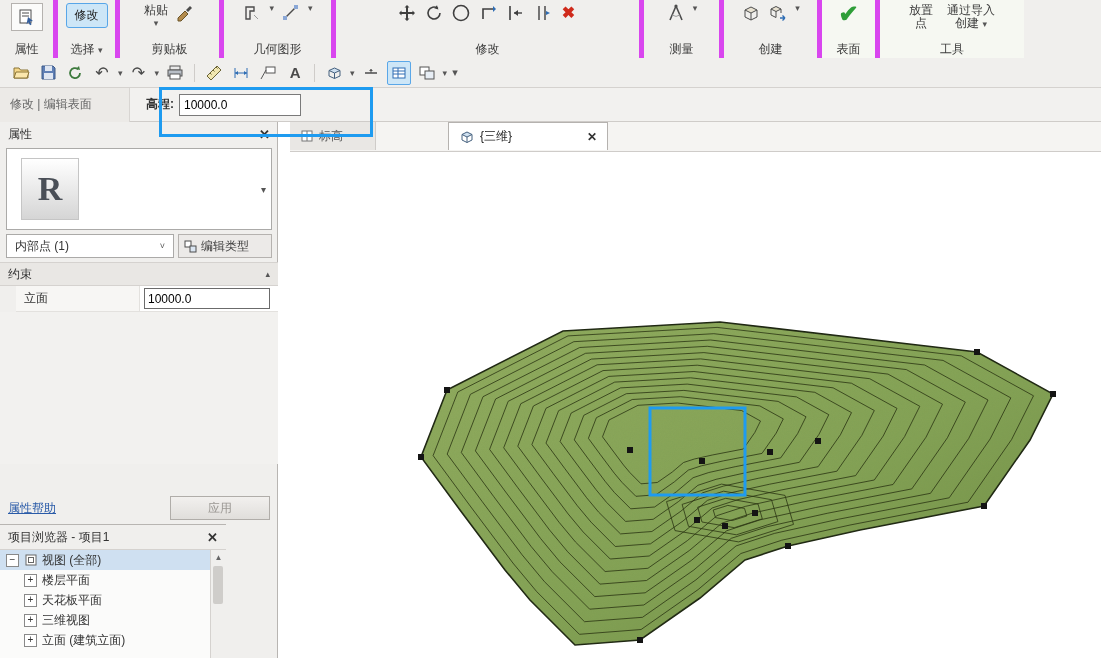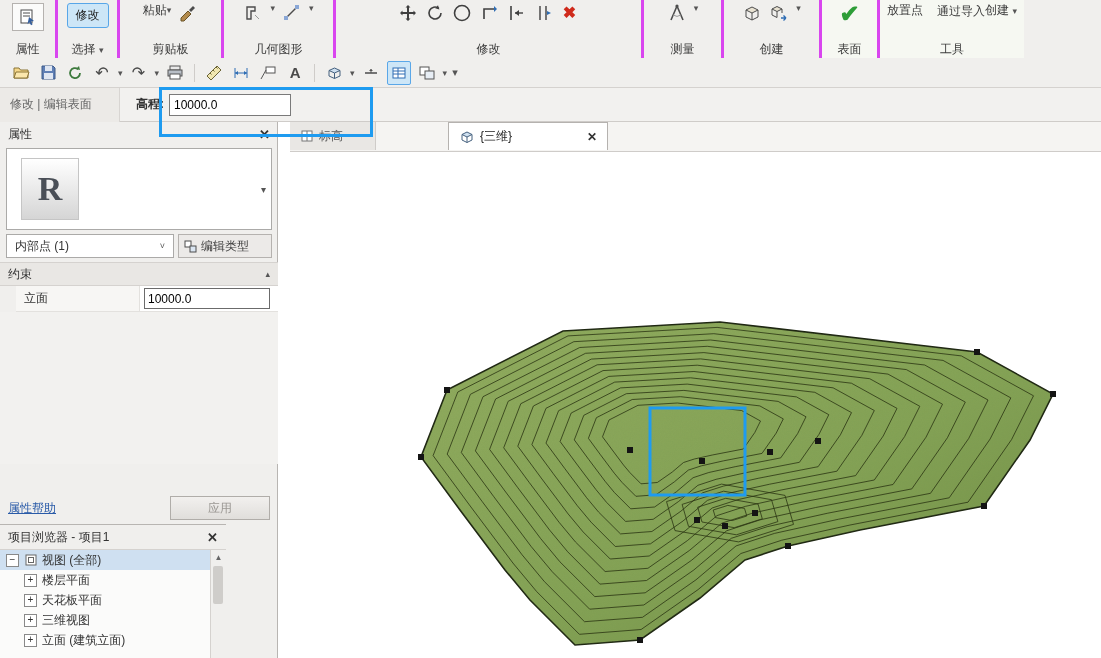--- a/index.html
+++ b/index.html
@@ -2,44 +2,44 @@
 <html><head>
 <meta charset="utf-8">
 <style>
   html,body{margin:0;padding:0;background:#888;}
   #app{position:relative;width:1101px;height:658px;background:#fff;overflow:hidden;
        font-family:"Liberation Sans",sans-serif;font-size:12px;color:#333;}
 
   
   .ribbon{position:absolute;left:0;top:0;width:1101px;height:58px;background:#f0efed;
           border-bottom:1px solid #c9c6c3;display:flex;}
-  .panel{position:relative;height:58px;border-right:3px solid #d946ef;display:flex;flex-direction:column;box-sizing:border-box;}
+  .panel{position:relative;height:58px;border-right:5px solid #d946ef;display:flex;flex-direction:column;box-sizing:border-box;}
   .panel.light{background:#f6f8f2;}
   .panel-content{flex:1;display:flex;align-items:flex-start;justify-content:center;gap:7px;padding-top:3px;}
   .panel-label{height:16px;text-align:center;font-size:12px;color:#3b3b3b;line-height:15px;white-space:nowrap;}
   .tool-icon{width:20px;height:20px;display:inline-flex;align-items:center;justify-content:center;}
   .tool-icon svg{display:block;}
   .blue-active{border:1px solid #58a6e8;background:#cde6f7;border-radius:3px;padding:3px 8px;color:#222;}
-  .bigbtn2{display:flex;flex-direction:row;align-items:center;line-height:13px;font-size:12px;color:#3b3b3b;padding-top:1px;text-align:right;}
+  .bigbtn2{display:flex;flex-direction:column;align-items:center;line-height:13px;font-size:12px;color:#3b3b3b;padding-top:1px;text-align:right;}
   .caret{color:#555;font-size:9px;}
   .check-glyph{font-size:24px;font-weight:bold;color:#2e9e38;line-height:22px;}
   .delete-glyph{font-size:16px;font-weight:bold;color:#cf2a1b;line-height:20px;}
 
   
   .qat{position:absolute;left:0;top:58px;width:1101px;height:30px;background:#f0efed;
        border-bottom:1px solid #d5d2cf;display:flex;align-items:center;gap:5px;padding-left:10px;box-sizing:border-box;}
   .qbtn{min-width:22px;height:22px;display:inline-flex;align-items:center;justify-content:center;
         color:#4a4a4a;font-size:14px;}
   .qsep{width:1px;height:18px;background:#cfccc9;margin:0 3px;}
   .q-blue{border:1px solid #5aa7e8;background:#cde6f7;border-radius:2px;}
 
   
   .options{position:absolute;left:0;top:88px;width:1101px;height:34px;background:#f2f1ef;
            border-bottom:1px solid #cfccc9;display:flex;align-items:center;box-sizing:border-box;}
-  .mode-label{width:120px;height:34px;display:flex;align-items:center;padding-left:10px;color:#666;
+  .mode-label{width:130px;height:34px;display:flex;align-items:center;padding-left:10px;color:#666;
               background:#eceae7;border-right:1px solid #d8d5d2;box-sizing:border-box;}
   .elev-group{display:flex;align-items:center;gap:5px;margin-left:16px;}
   .elev-input{width:112px;height:18px;border:1px solid #7a7a7a;background:#fff;
               font-family:"Liberation Sans",sans-serif;font-size:12px;padding:1px 4px;}
   .annotation{position:absolute;left:159px;top:87px;width:208px;height:44px;border:3px solid #1e9bf0;
               z-index:40;pointer-events:none;}
 
   
   .leftcol{position:absolute;left:0;top:122px;width:278px;height:536px;background:#f0efed;
            border-right:1px solid #b8b5b2;box-sizing:border-box;z-index:10;}

